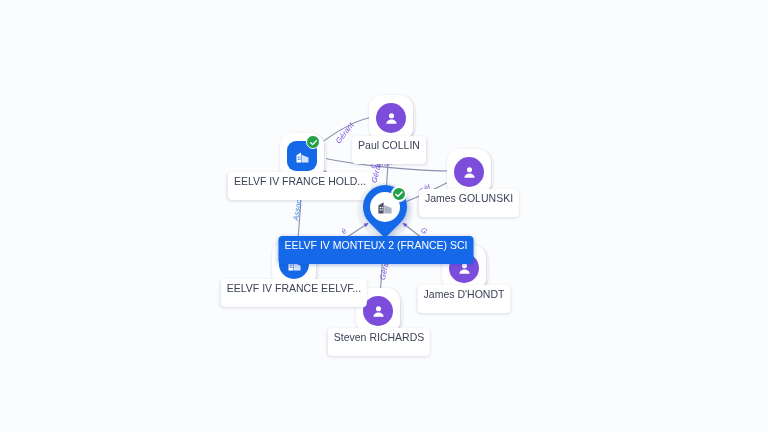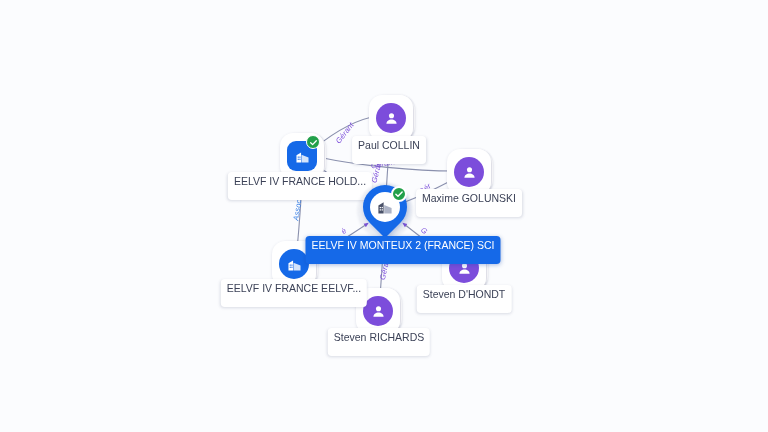--- a/index.html
+++ b/index.html
@@ -240,37 +240,37 @@
       <div class="card c1"></div>
       <div class="card c0"></div>
       <div class="avatar person">
         <svg width="17" height="17" viewBox="0 0 24 24" aria-hidden="true">
           <circle cx="12" cy="8.2" r="3.6" fill="#ffffff"></circle>
           <path d="M4.8 19.5c0-3.9 3.3-6.2 7.2-6.2s7.2 2.3 7.2 6.2z" fill="#ffffff"></path>
         </svg>
       </div>
     </div>
   </div>
-  <div class="node-label" style="left:469px; top:189px;">Maxime GOLUNSKI</div>
+  <div class="node-label" style="left:469px; top:189px;">James GOLUNSKI</div>
 
   <div class="node" style="left:465px; top:268px;">
     <div class="stack">
       <div class="card c3"></div>
       <div class="card c2"></div>
       <div class="card c1"></div>
       <div class="card c0"></div>
       <div class="avatar person">
         <svg width="17" height="17" viewBox="0 0 24 24" aria-hidden="true">
           <circle cx="12" cy="8.2" r="3.6" fill="#ffffff"></circle>
           <path d="M4.8 19.5c0-3.9 3.3-6.2 7.2-6.2s7.2 2.3 7.2 6.2z" fill="#ffffff"></path>
         </svg>
       </div>
     </div>
   </div>
-  <div class="node-label" style="left:464px; top:285px;">Steven D'HONDT</div>
+  <div class="node-label" style="left:464px; top:285px;">James D'HONDT</div>
 
   <div class="node" style="left:379px; top:311px;">
     <div class="stack">
       <div class="card c3"></div>
       <div class="card c2"></div>
       <div class="card c1"></div>
       <div class="card c0"></div>
       <div class="avatar person">
         <svg width="17" height="17" viewBox="0 0 24 24" aria-hidden="true">
           <circle cx="12" cy="8.2" r="3.6" fill="#ffffff"></circle>
@@ -340,15 +340,15 @@
           <rect x="7.5" y="15.0" width="1.7" height="1.7" fill="#ffffff"></rect>
         </svg>
       </div>
       <div class="pin-check">
         <svg width="10" height="10" viewBox="0 0 24 24" aria-hidden="true">
           <path d="M4.5 12.6 L9.6 17.6 L19.5 7.2" fill="none" stroke="#ffffff" stroke-width="3.4" stroke-linecap="round" stroke-linejoin="round"></path>
         </svg>
       </div>
     </div>
   </div>
-  <div class="node-label primary" style="left:403px; top:236px;">EELVF IV MONTEUX 2 (FRANCE) SCI</div>
+  <div class="node-label primary" style="left:376px; top:236px;">EELVF IV MONTEUX 2 (FRANCE) SCI</div>
 
 </div>
 
 </body></html>

